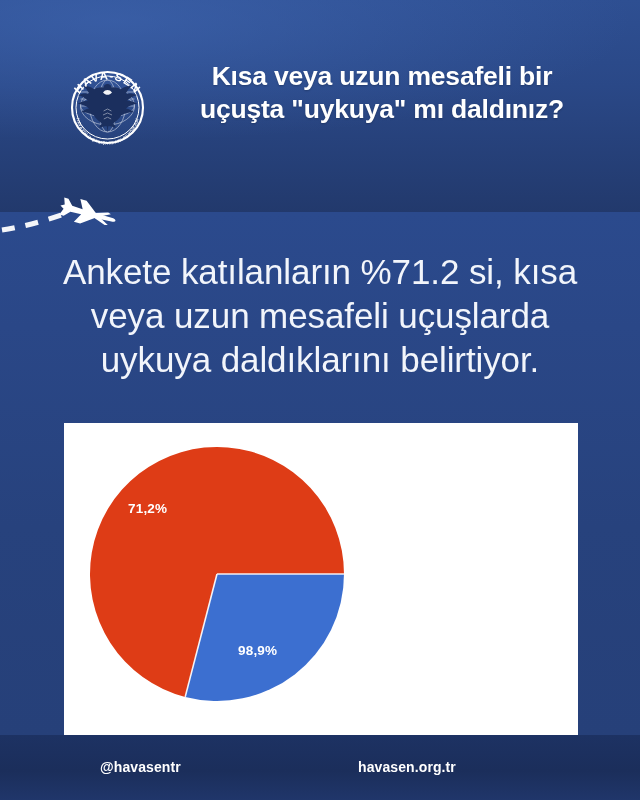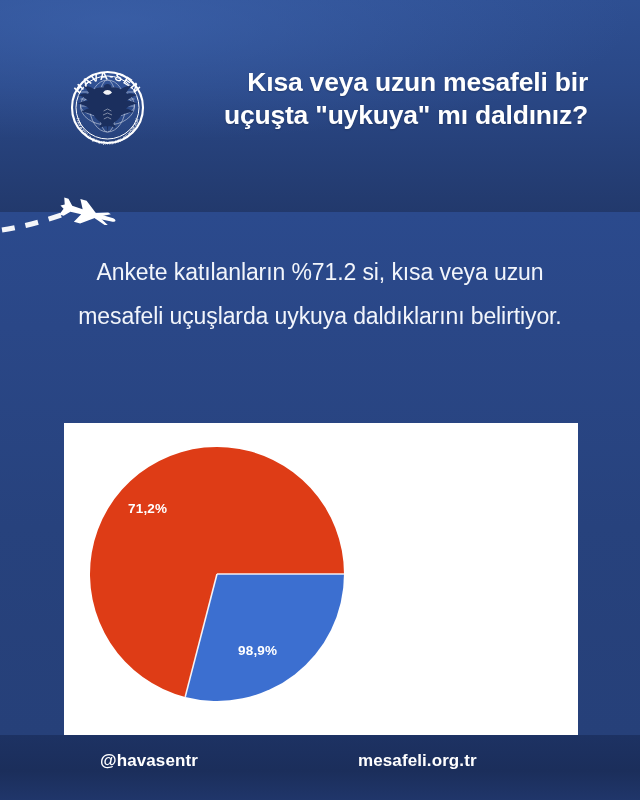--- a/index.html
+++ b/index.html
@@ -54,23 +54,23 @@
   }
   .logo {
     position: absolute;
     left: 59px; top: 59px;
     width: 97px; height: 97px;
   }
   .logo svg { display: block; }
 
   .title {
     position: absolute;
-    left: 176px; top: 66px;
+    left: 176px; top: 60px;
     width: 412px;
-    text-align: right;
+    text-align: center;
     color: #ffffff;
     font-weight: bold;
     font-size: 26.5px;
     line-height: 33px;
     letter-spacing: -0.2px;
     text-shadow: 0 1px 2px rgba(0,0,0,0.22);
   }
 
   
   .plane-wrap {
@@ -80,21 +80,21 @@
   }
   .plane-wrap svg { display: block; }
 
   
   .body-copy {
     position: absolute;
     left: 58px; top: 250px;
     width: 524px;
     text-align: center;
     color: #f2f5fb;
-    font-size: 23px;
+    font-size: 35px;
     line-height: 44px;
     letter-spacing: -0.1px;
   }
 
   
   .chart-panel {
     position: absolute;
     left: 64px; top: 423px;
     width: 514px; height: 312px;
     background: #ffffff;
@@ -119,24 +119,24 @@
   .pie-label.blue { left: 238px; top: 643px; }
 
   
   .footer {
     position: absolute;
     left: 0; top: 735px;
     width: 640px; height: 65px;
   }
   .footer-item {
     position: absolute;
-    top: 16px;
+    top: 24px;
     color: #ffffff;
     font-weight: bold;
-    font-size: 17px;
+    font-size: 14px;
     letter-spacing: 0.1px;
     white-space: nowrap;
   }
   .footer-handle { left: 100px; }
   .footer-site   { left: 358px; }
 </style>
 </head>
 <body>
 
 <div id="poster">
@@ -287,16 +287,16 @@
       </svg>
     </div>
 
   </div>
 
   <div class="pie-label red">71,2%</div>
   <div class="pie-label blue">98,9%</div>
 
   <div class="footer">
     <div class="footer-item footer-handle">@havasentr</div>
-    <div class="footer-item footer-site">mesafeli.org.tr</div>
+    <div class="footer-item footer-site">havasen.org.tr</div>
   </div>
 
 </div>
 
 </body></html>

